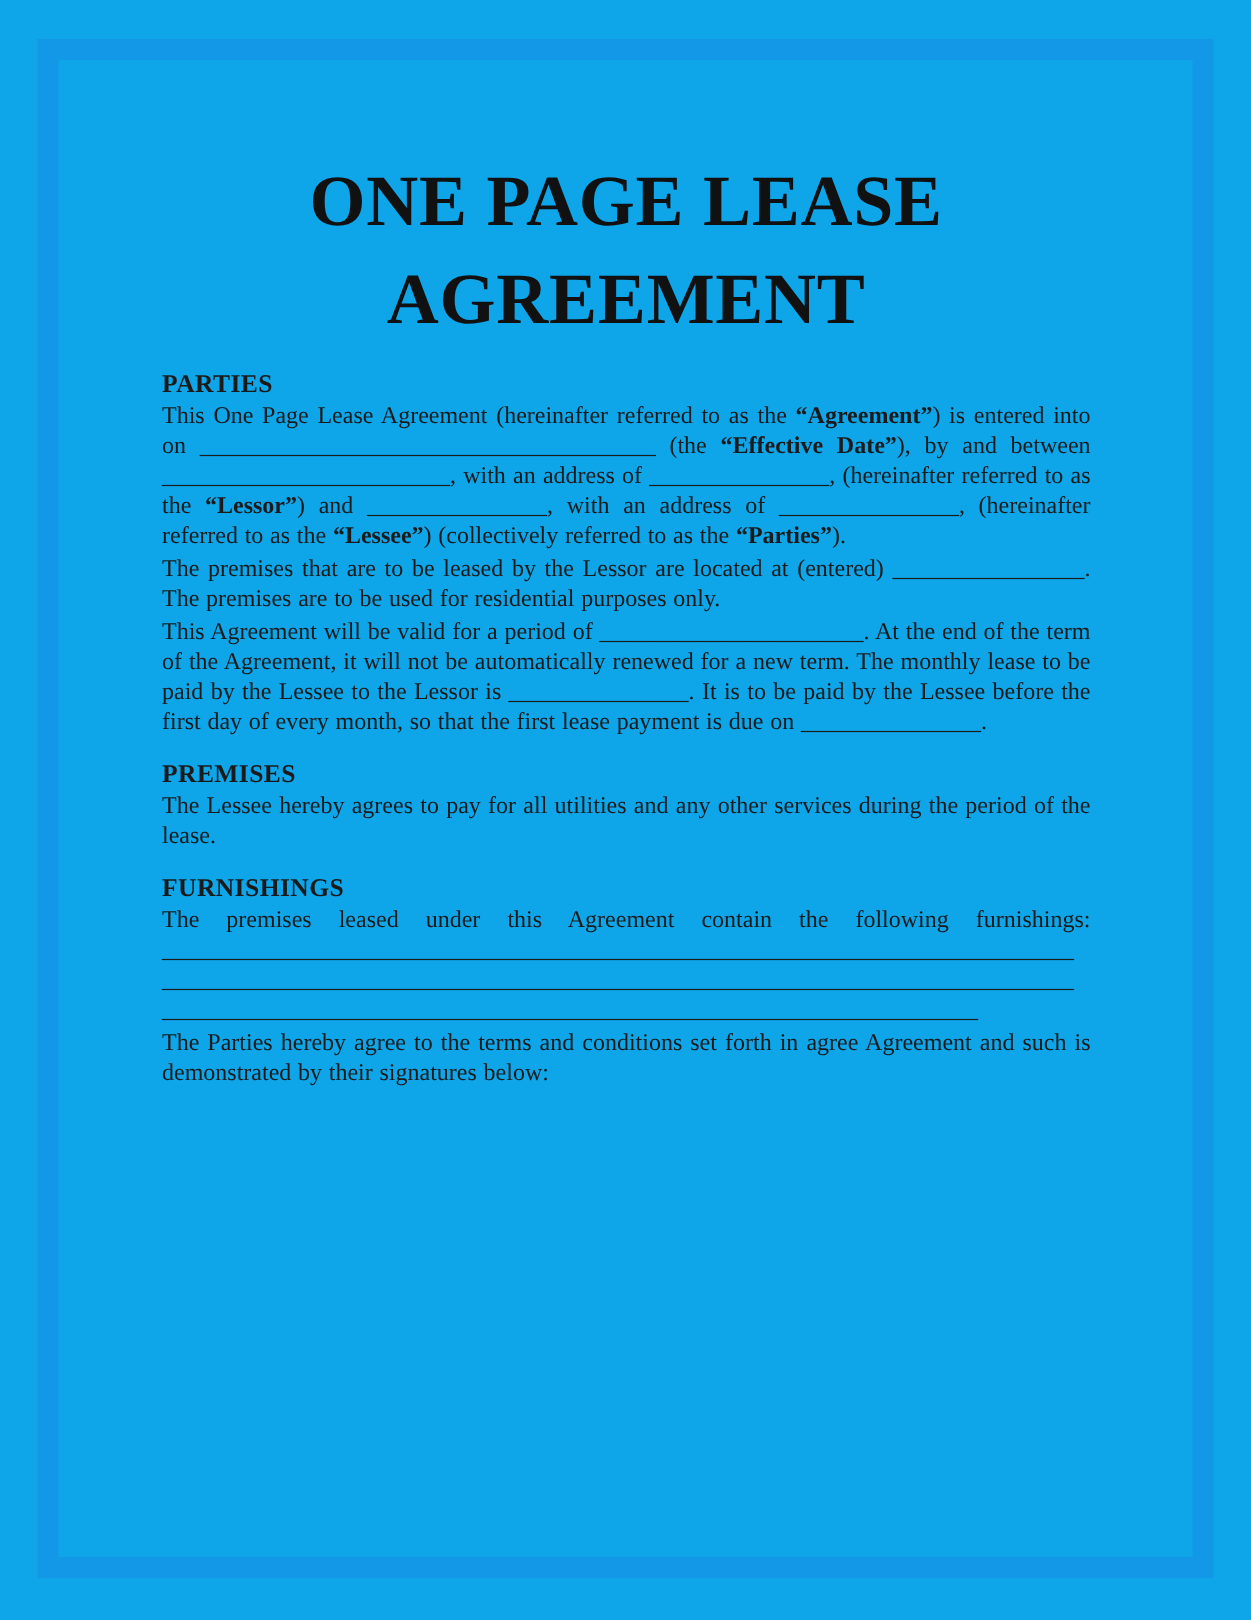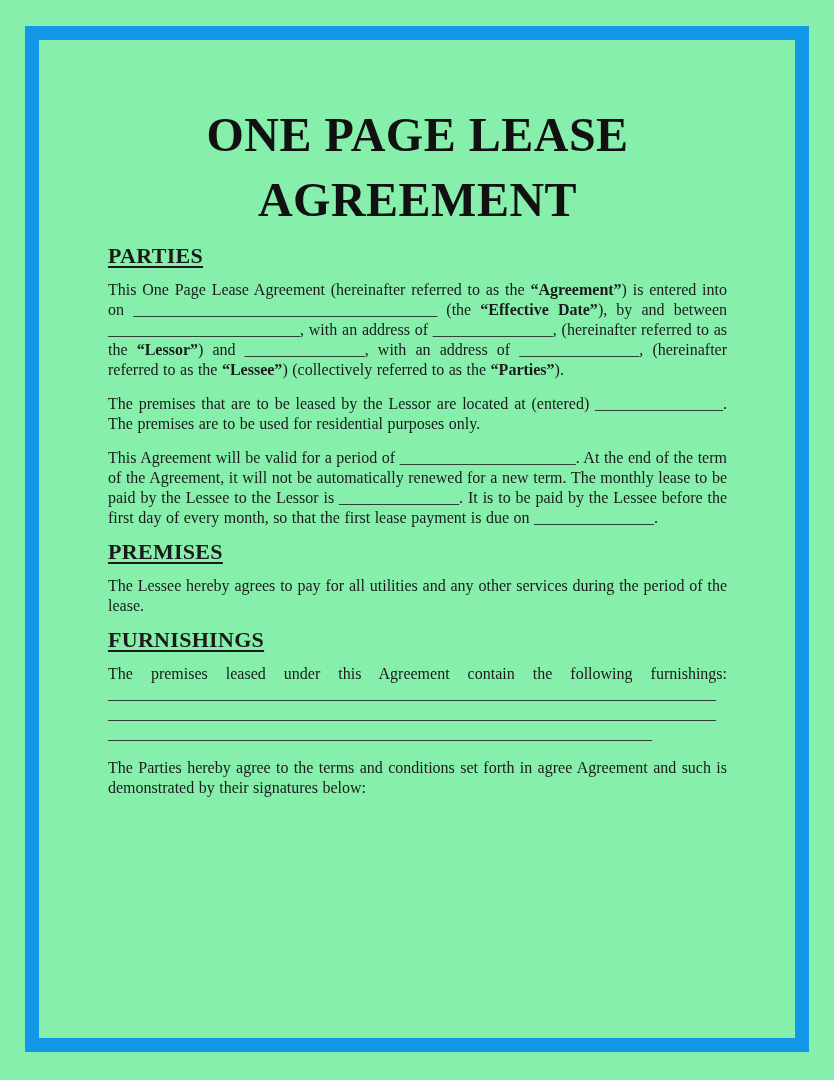--- a/index.html
+++ b/index.html
@@ -31,43 +31,42 @@
     margin-top: 62px;
     font-size: 48px;
     line-height: 65px;
     font-weight: bold;
     text-align: center;
     letter-spacing: 0.5px;
     color: #111111;
   }
   .title-line { display: block; }
   h2.sec-heading {
-    font-size: 22px;
+    font-size: 17px;
     line-height: 20px;
     font-weight: bold;
     margin-top: 14px;
     letter-spacing: 0.3px;
-    text-decoration: underline;
     text-underline-offset: 3px;
     text-decoration-thickness: 1.5px;
   }
   p.para {
     font-size: 16px;
     line-height: 20px;
-    margin-top: 14px;
+    margin-top: 2px;
     text-align: justify;
     word-spacing: 0.5px;
   }
   p.para b { font-weight: bold; }
   .blank { white-space: nowrap; letter-spacing: 0; }
 </style>
 </head>
 <body>
 
-<div class="page" style="background: #86efac; color: rgb(26, 26, 26);">
+<div class="page" style="background: #0ea5e9; color: rgb(26, 26, 26);">
   <div class="frame" style="border-color: rgb(19, 152, 231);"></div>
   <div class="content">
 
     <h1 class="title">
       <span class="title-line">ONE PAGE LEASE</span>
       <span class="title-line">AGREEMENT</span>
     </h1>
 
     <section>
       <h2 class="sec-heading">PARTIES</h2>

